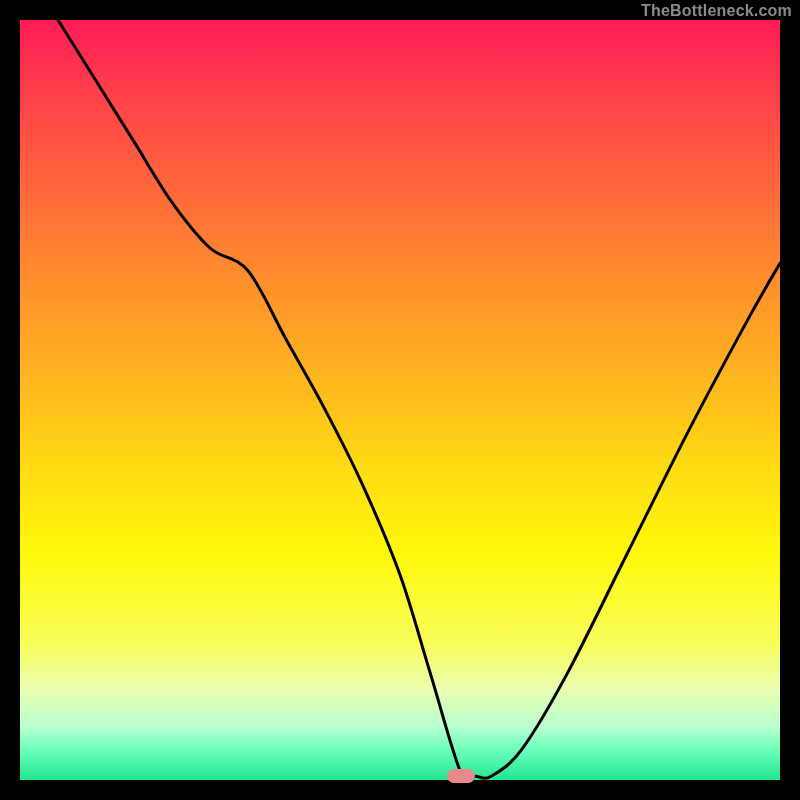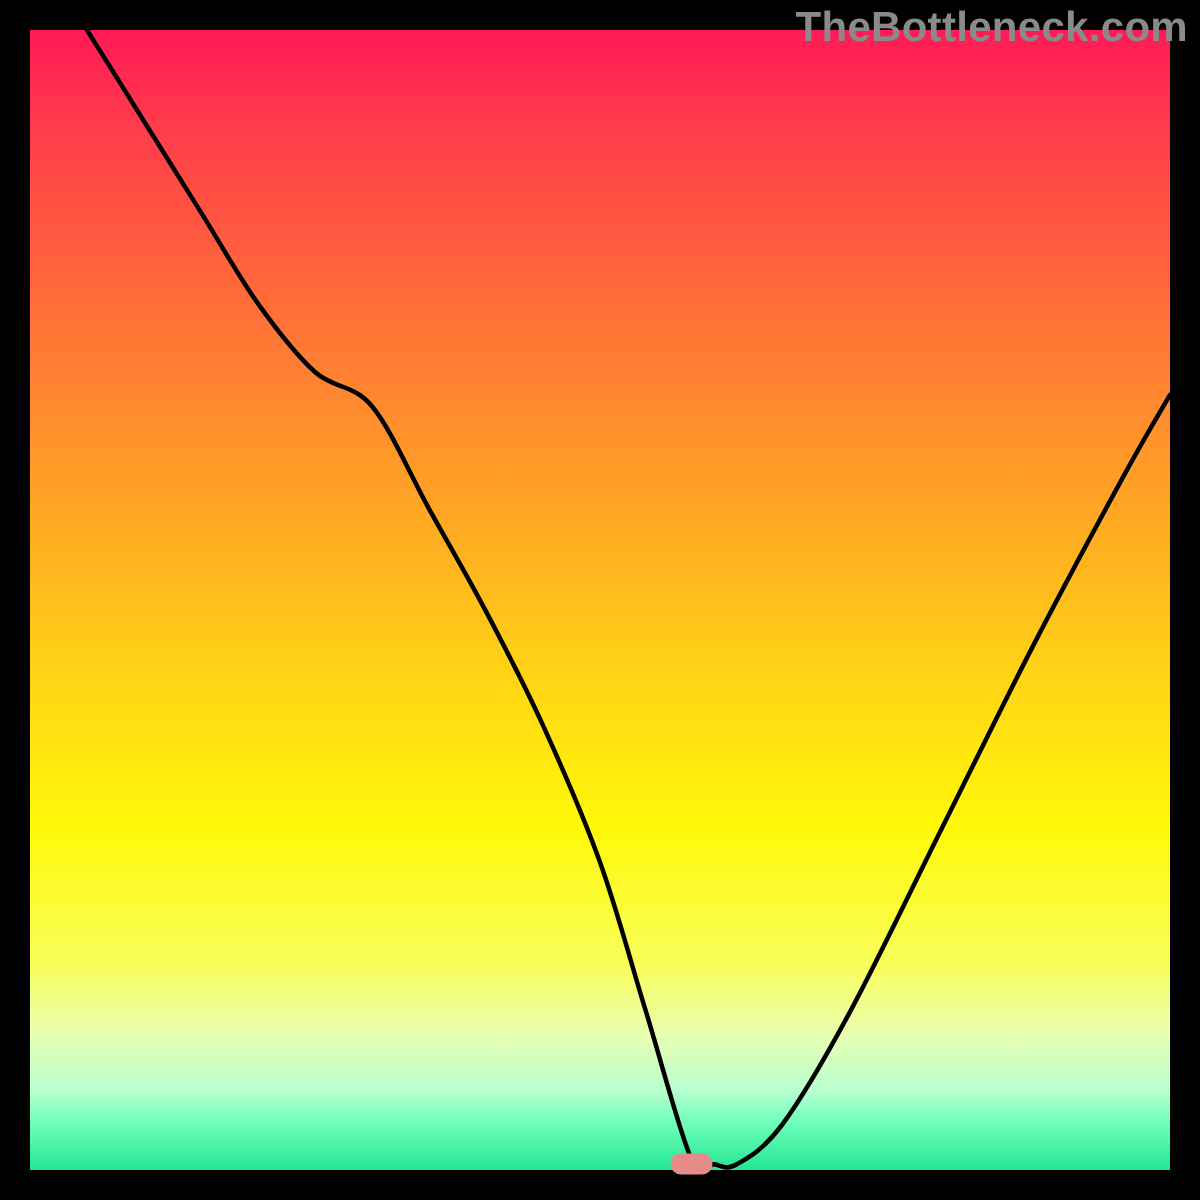--- a/index.html
+++ b/index.html
@@ -53,21 +53,21 @@
     height: 14px;
     border-radius: 7px;
     background: #e78a8a;
     transform: translate(-50%, -50%);
   }
   .watermark {
     position: absolute;
     top: 2px;
     right: 8px;
     font-family: Arial, Helvetica, sans-serif;
-    font-size: 28px;
+    font-size: 16px;
     font-weight: bold;
     color: #8a8a8a;
     letter-spacing: 0.2px;
   }
 </style>
 </head>
 <body>
 
 <div class="frame">
   <div class="plot">

